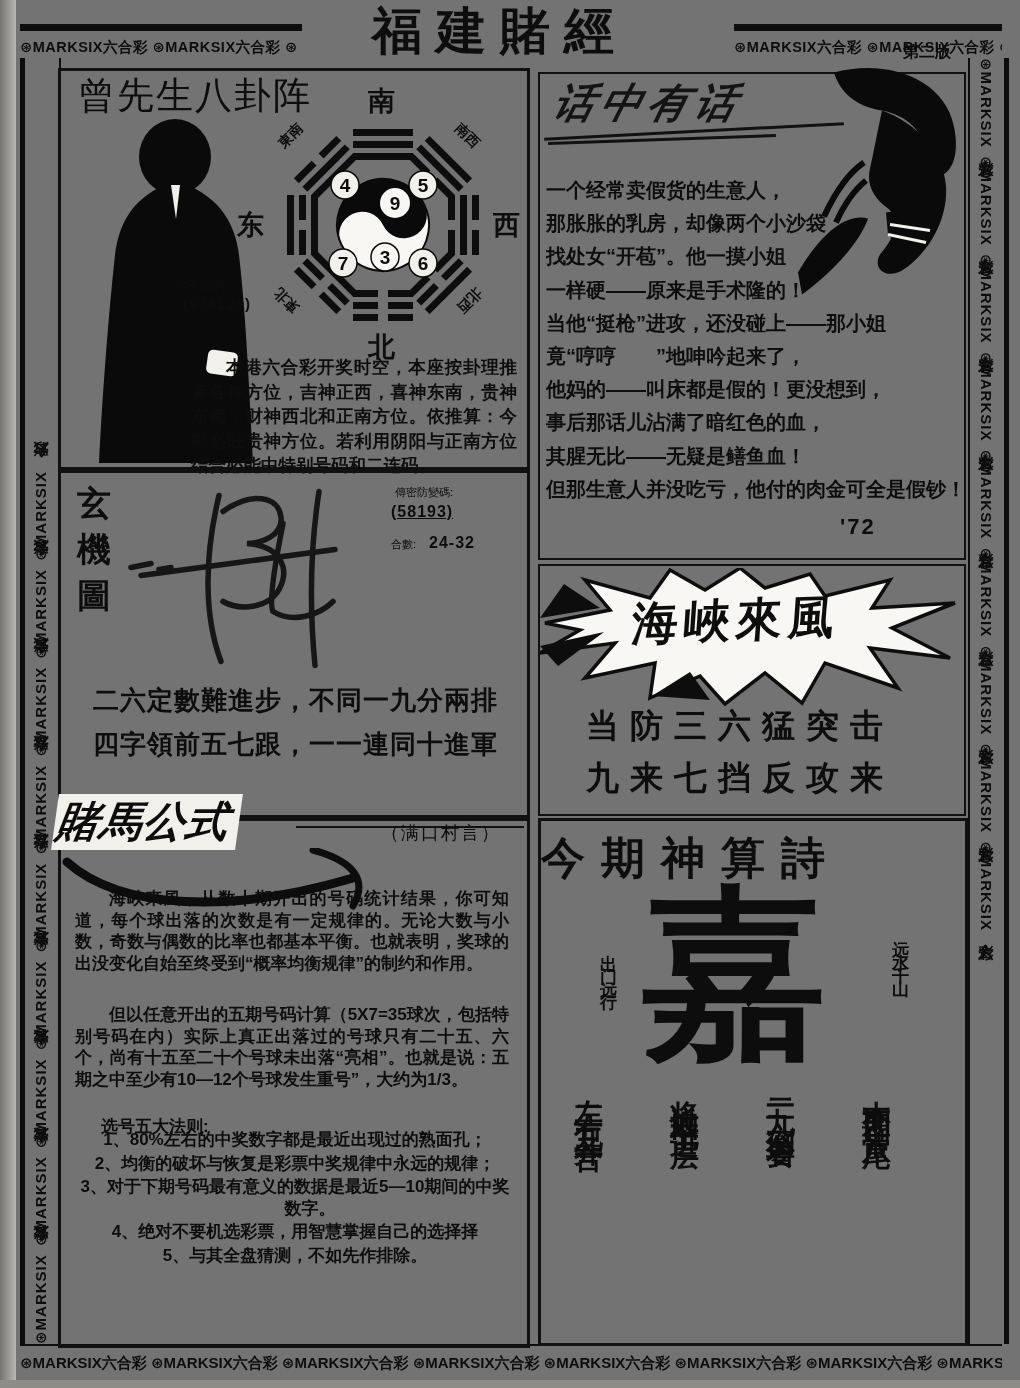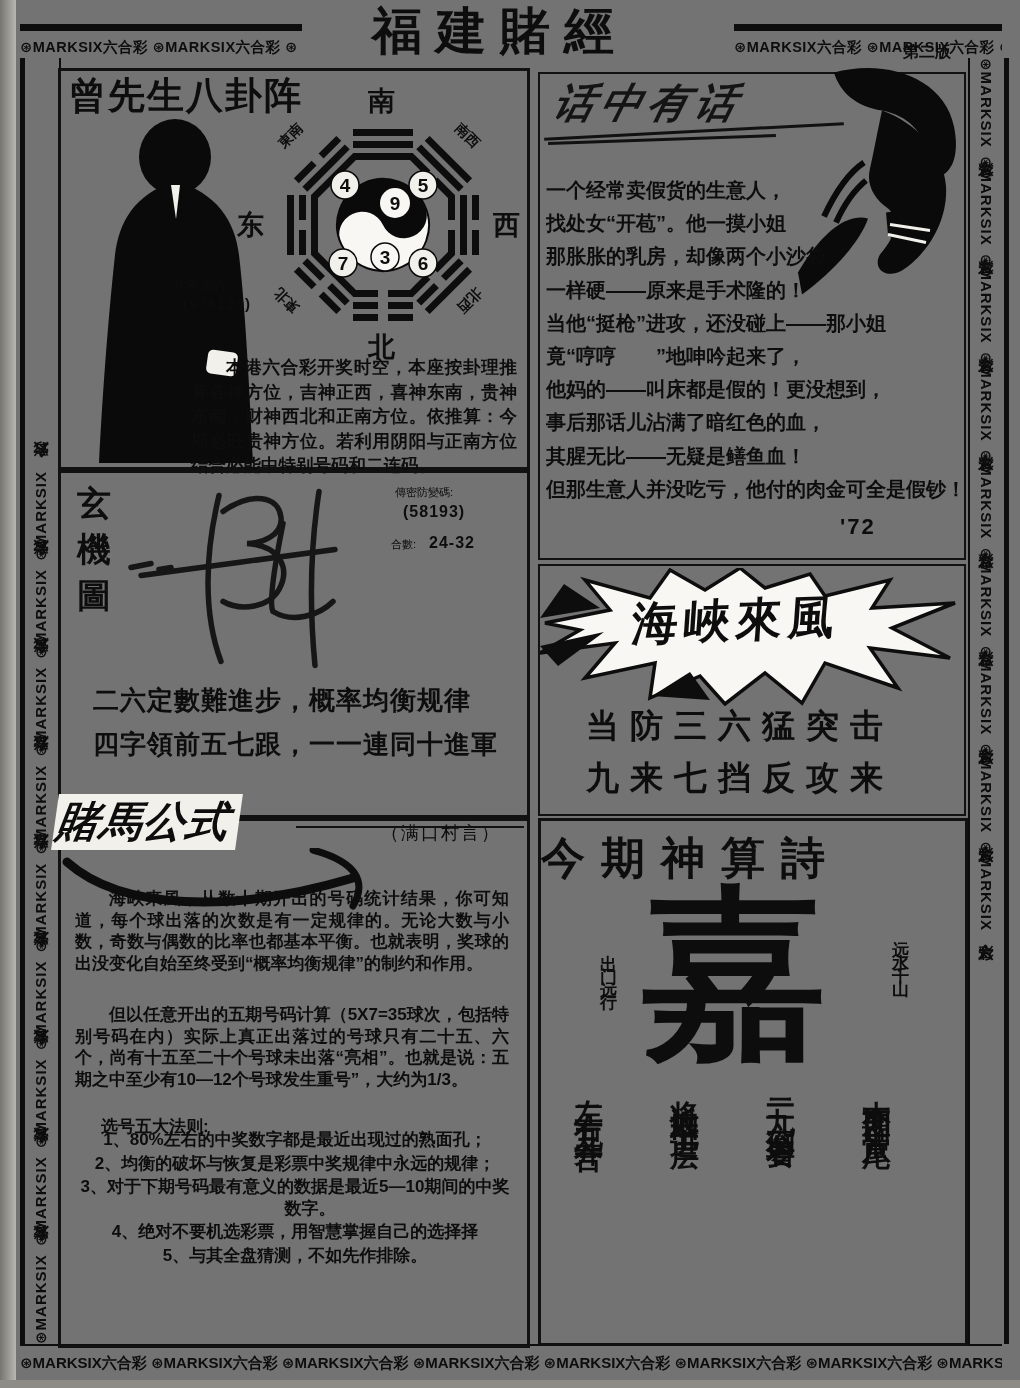--- a/index.html
+++ b/index.html
@@ -21,21 +21,21 @@
                border-bottom:9px solid #0d0d0d;font-weight:bold;font-size:15px;line-height:34px;
                white-space:nowrap;overflow:hidden;}
 
   .pageTitle{left:300px;top:-2px;width:400px;text-align:center;font-family:"Liberation Serif","DejaVu Serif",serif;
              font-size:50px;font-weight:bold;letter-spacing:14px;}
   .edition{left:903px;top:42px;font-size:16px;font-weight:bold;}
 
   .box{position:absolute;border:3px solid #111;background:transparent;}
 
   
-  .baguaTitle{left:8px;top:0px;font-size:37px;font-weight:700;letter-spacing:2px;}
+  .baguaTitle{left:17px;top:0px;font-size:37px;font-weight:400;letter-spacing:2px;}
   .dirLbl{font-weight:900;font-size:27px;}
   .diagLbl{font-weight:700;font-size:14px;}
   .secretLbl{font-size:12.5px;font-weight:bold;}
   .secretVal{font-size:15px;font-weight:bold;letter-spacing:1px;}
   .baguaPara{font-size:17.5px;font-weight:700;line-height:24.5px;text-align:justify;text-indent:2em;}
 
   
   .xChar{font-family:"Liberation Serif","DejaVu Serif",serif;font-weight:bold;font-size:34px;line-height:46px;}
   .cipherLbl{font-size:11px;font-weight:normal;}
   .cipherVal{font-size:16px;font-weight:bold;letter-spacing:1px;}
@@ -240,25 +240,25 @@
           <path d="M36,86 l12,-2"></path>
         <path d="M18,92 C80,84 150,74 212,66"></path>
         <path d="M96,12 C82,70 80,130 98,178"></path>
         <path d="M100,28 C128,8 156,12 158,34 C160,52 138,60 124,60 C156,62 168,84 156,106 C146,124 118,128 100,118"></path>
         <path d="M196,8 C188,60 186,120 192,182"></path>
         <path d="M160,40 C150,90 146,120 150,128 C170,140 196,132 210,118"></path>
       </g>
     </svg>
 
     <div class="abs cipherLbl" style="left:334px;top:12px;">傳密防變碼:</div>
-    <div class="abs cipherVal" style="left:342px;top:30px;">(58193)</div>
+    <div class="abs cipherVal" style="left:330px;top:30px;text-decoration:underline;">(58193)</div>
     <div class="abs cipherLbl" style="left:330px;top:64px;">合數:</div>
     <div class="abs cipherVal" style="left:368px;top:61px;">24-32</div>
 
-    <div class="abs boldVerse" style="left:32px;top:210px;">二六定數難進步，概率均衡规律</div>
+    <div class="abs boldVerse" style="left:32px;top:210px;">二六定數難進步，不同一九分兩排</div>
     <div class="abs boldVerse" style="left:32px;top:254px;">四字領前五七跟，一一連同十進軍</div>
     <div class="abs verseNote" style="left:320px;top:300px;">（满口村言）</div>
   </div>
 
   <div class="box" style="left:58px;top:815px;width:466px;height:527px;">
     <div class="abs dblLine" style="left:235px;top:1px;width:228px;"></div>
     <div class="abs formulaHead" style="left:-6px;top:-24px;">賭馬公式</div>
     <svg class="abs" style="left:0px;top:30px;" width="310" height="70" viewBox="0 0 310 70">
       <path d="M6,14 C60,62 170,66 292,30" stroke="#0d0d0d" stroke-width="9" fill="none" stroke-linecap="round"></path>
       <path d="M252,2 C296,14 306,34 292,58" stroke="#0d0d0d" stroke-width="7" fill="none" stroke-linecap="round"></path>
@@ -285,22 +285,22 @@
       <path d="M40,6 C90,-8 150,10 160,60 C168,100 150,118 128,108 C140,76 120,50 88,44 C62,40 46,26 40,6 Z" fill="#0a0a0a"></path>
       <path d="M88,44 C122,56 150,86 152,120 C154,152 136,186 108,204 C92,213 78,202 86,188 C102,170 106,152 94,142 C80,132 72,118 76,102 C80,84 84,62 88,44 Z" fill="#0a0a0a"></path>
       <path d="M92,146 C112,142 134,150 140,168 C128,182 106,182 94,168 Z" fill="#0a0a0a"></path>
       <path d="M96,158 L136,164 M94,168 L132,176" stroke="#f2f0ea" stroke-width="3" fill="none"></path>
       <path d="M4,206 C26,168 52,146 74,152 C66,176 38,206 8,228 Z" fill="#0a0a0a"></path>
       <path d="M30,150 C44,120 58,104 70,96 M42,156 C52,134 62,122 72,114" stroke="#0a0a0a" stroke-width="6" fill="none"></path>
     </svg>
 
     <div class="abs" style="left:6px;top:100px;width:414px;overflow:hidden;">
       <div class="storyLine">一个经常卖假货的生意人，</div>
+      <div class="storyLine">那胀胀的乳房，却像两个小沙袋</div>
       <div class="storyLine">找处女“开苞”。他一摸小姐</div>
-      <div class="storyLine">那胀胀的乳房，却像两个小沙袋</div>
       <div class="storyLine">一样硬——原来是手术隆的！</div>
       <div class="storyLine">当他“挺枪”进攻，还没碰上——那小姐</div>
       <div class="storyLine">竟“哼哼　　”地呻吟起来了，</div>
       <div class="storyLine">他妈的——叫床都是假的！更没想到，</div>
       <div class="storyLine">事后那话儿沾满了暗红色的血，</div>
       <div class="storyLine">其腥无比——无疑是鳝鱼血！</div>
       <div class="storyLine">但那生意人并没吃亏，他付的肉金可全是假钞！</div>
     </div>
     <div class="abs storySig" style="left:300px;top:440px;">'72</div>
   </div>

